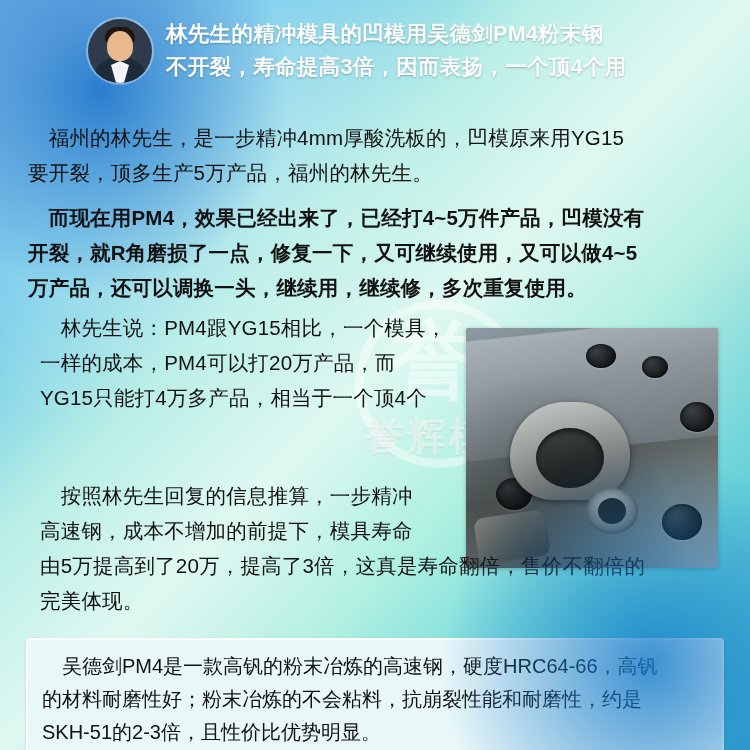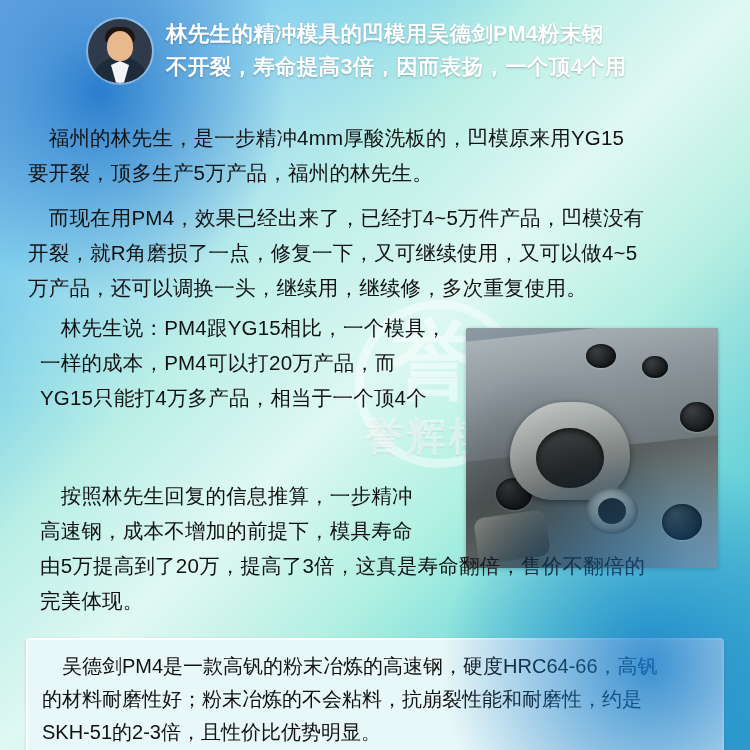--- a/index.html
+++ b/index.html
@@ -158,21 +158,21 @@
     color: #121212;
     font-size: 20.5px;
     line-height: 35px;
     letter-spacing: 0.2px;
   }
   .para .line {
     display: block;
     white-space: nowrap;
   }
   .p1 { left: 28px; top: 104px; width: 700px; margin-top: 16px; }
-  .p2 { left: 28px; top: 200px; width: 700px; }
+  .p2 { left: 28px; top: 200px; width: 700px; font-weight: bold; }
   .p3 { left: 40px; top: 310px; width: 430px; }
   .p4 { left: 40px; top: 478px; width: 700px; }
 
   
   .photo {
     position: absolute;
     left: 466px;
     top: 328px;
     width: 252px;
     height: 240px;

